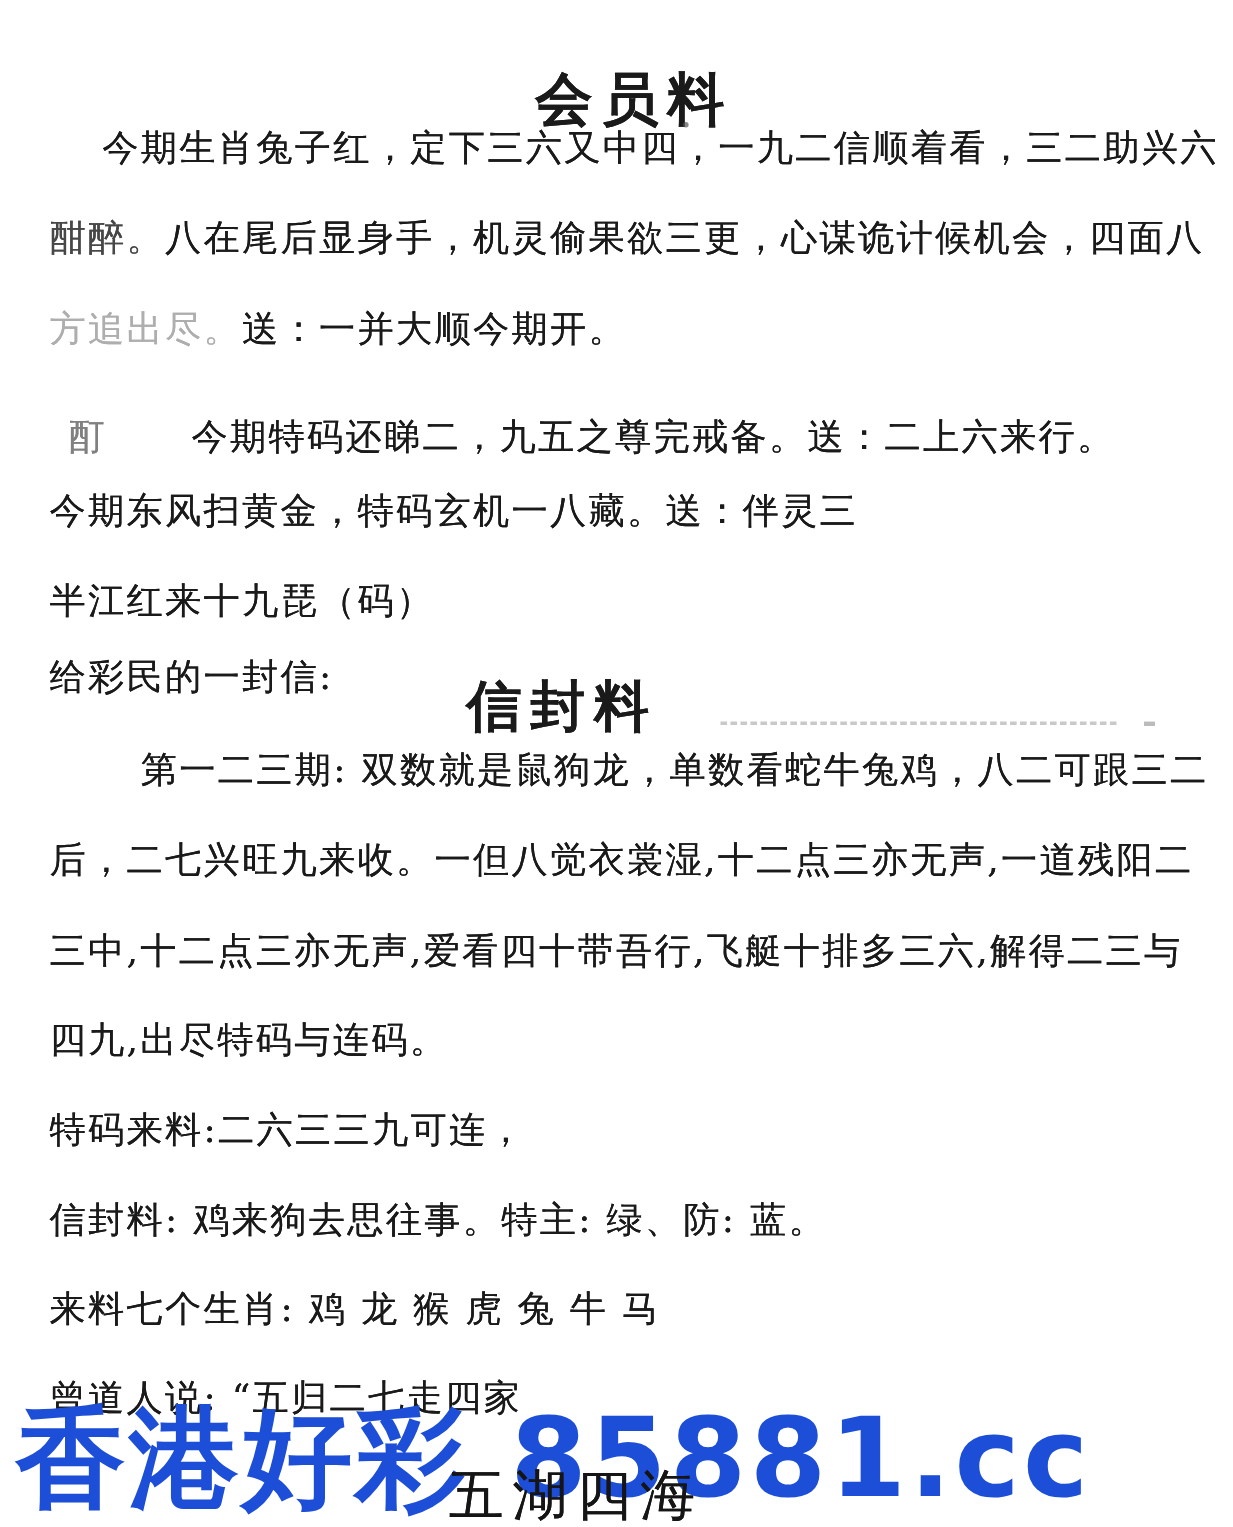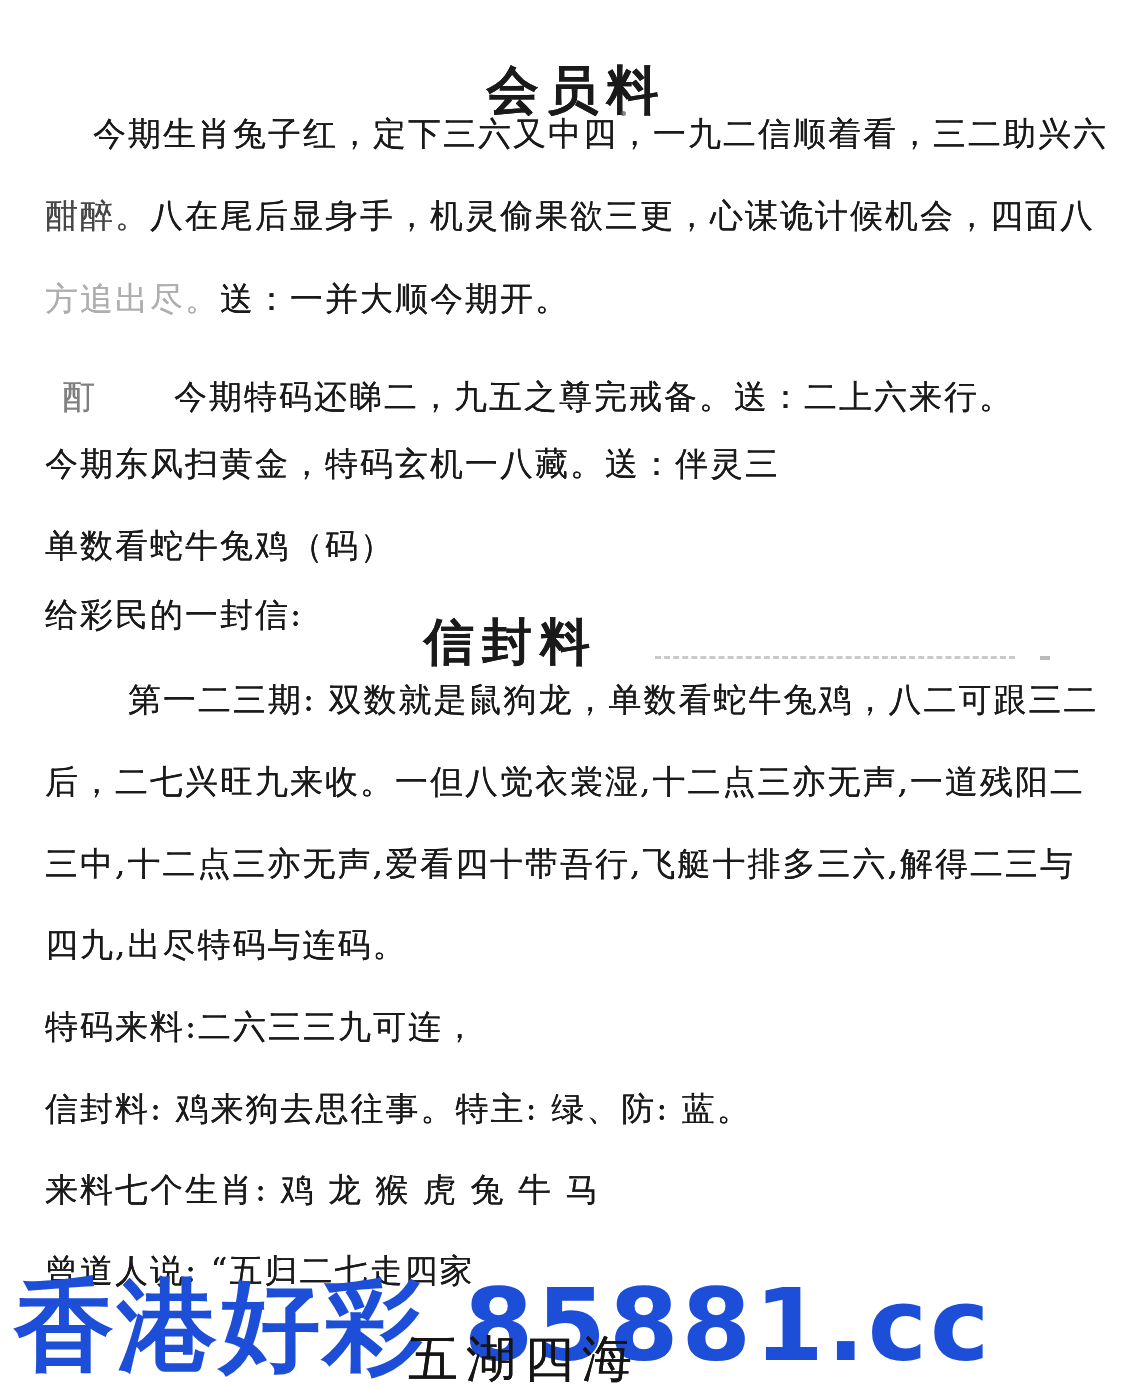--- a/index.html
+++ b/index.html
@@ -73,21 +73,21 @@
   <div class="line" style="left:93px;top:115px;">今期生肖兔子红，定下三六又中四，一九二信顺着看，三二助兴六</div>
 
   <div class="line" style="left:45px;top:197px;"><span class="faded-mid">酣醉。</span><span>八在尾后显身手，机灵偷果欲三更，心谋诡计候机会，四面八</span></div>
 
   <div class="line" style="left:45px;top:280px;"><span class="faded-heavy">方追出尽。</span><span>送：一并大顺今期开。</span></div>
 
   <div class="line" style="left:62px;top:362px;margin-top:16px;"><span class="faded-char">酊</span><span>今期特码还睇二，九五之尊完戒备。送：二上六来行。</span></div>
 
   <div class="line" style="left:45px;top:445px;">今期东风扫黄金，特码玄机一八藏。送：伴灵三</div>
 
-  <div class="line" style="left:45px;top:527px;">单数看蛇牛兔鸡（码）</div>
+  <div class="line" style="left:45px;top:527px;">半江红来十九琵（码）</div>
 
   <div class="line" style="left:45px;top:596px;">给彩民的一封信:</div>
 
   <div class="section-title">信封料</div>
 
   <div class="artifact-dash"></div>
   <div class="artifact-dot2"></div>
 
   <div class="line" style="left:128px;top:681px;">第一二三期: 双数就是鼠狗龙，单数看蛇牛兔鸡，八二可跟三二</div>
 

